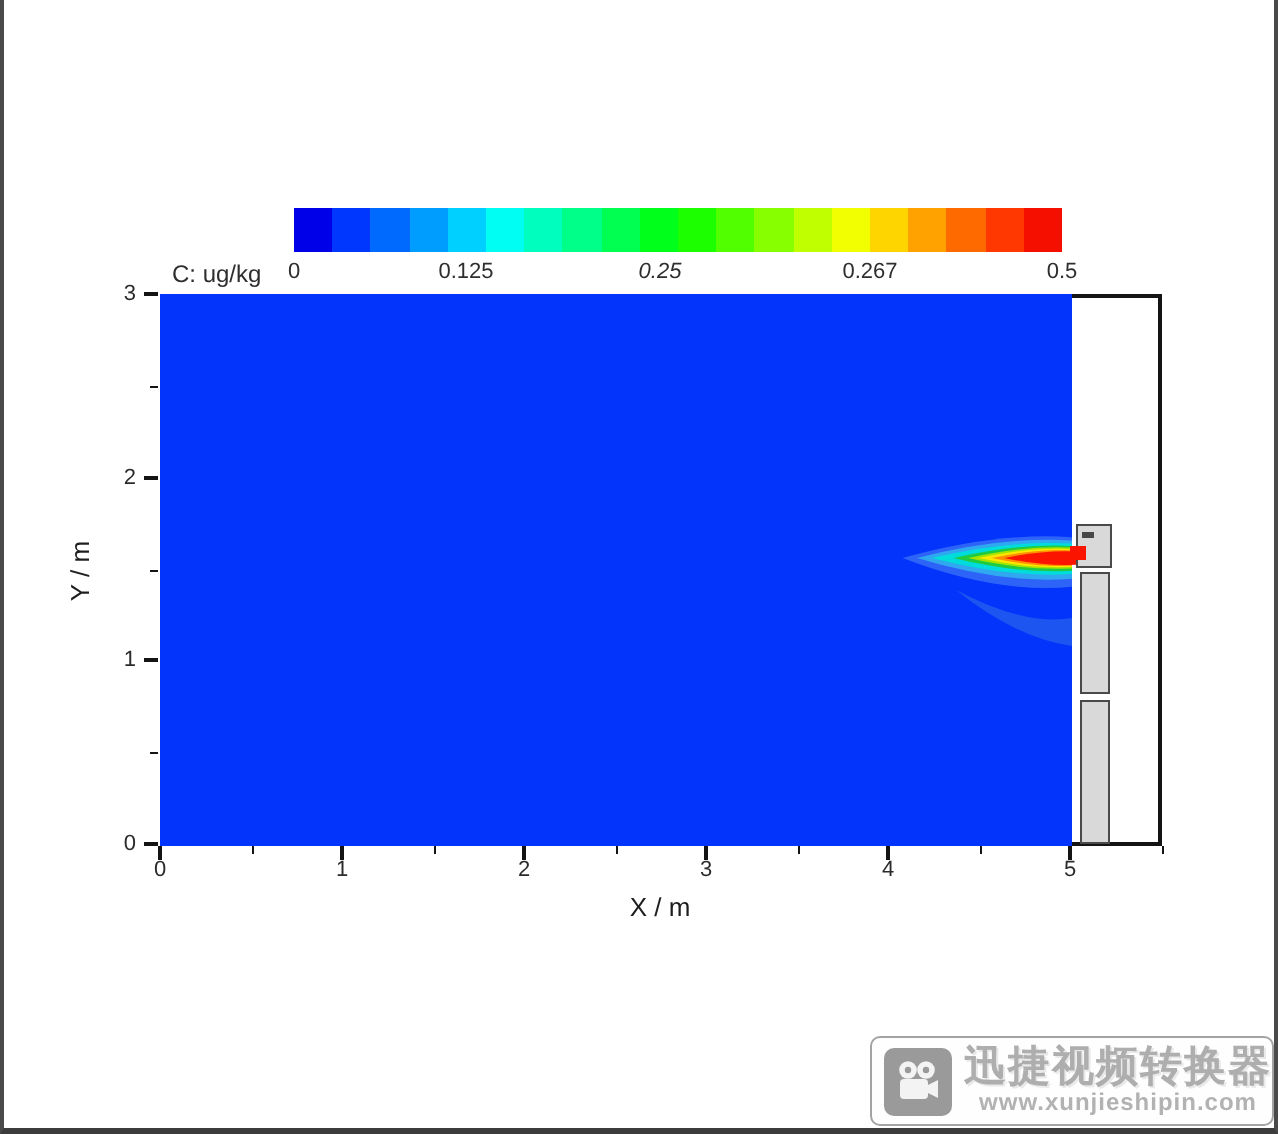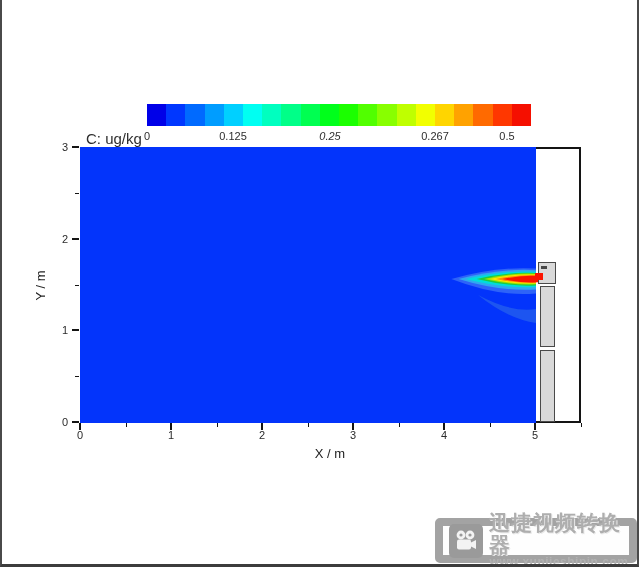--- a/index.html
+++ b/index.html
@@ -13,40 +13,40 @@
     position:absolute; left:-2px; top:0; width:639px; height:11px;
     background:linear-gradient(#e00800,#c90300); border-bottom:1px solid #7c0000;
   }
   .titlebar-text {
     font-size:9px; font-weight:bold; line-height:11px; padding-left:3px;
     color:#ffdede; text-shadow:1px 0 0 #7a0000; letter-spacing:0.3px; white-space:pre;
   }
   
   .colorbar { position:absolute; left:145px; top:104px; width:384px; height:22px; display:flex; }
   .colorbar span { flex:1 1 0; }
-  .legend-label { position:absolute; left:84px; top:130px; font-size:15px; color:#2e2e2e; }
+  .legend-label { position:absolute; left:84px; top:130px; font-size:12px; color:#2e2e2e; }
   .legend-tick-label { position:absolute; top:130px; transform:translateX(-50%); font-size:11px; color:#2e2e2e; }
   
   .plot-box { position:absolute; left:78px; top:147px; width:501px; height:276px; border:2px solid #141414; background:#ffffff; }
   .field { position:absolute; left:78px; top:147px; width:456px; height:276px; }
   .plume-svg { position:absolute; left:78px; top:147px; width:470px; height:276px; }
   .obstacle { position:absolute; background:#d9d9d9; border:1px solid #4a4a4a; }
   .obstacle-marker { position:absolute; left:539px; top:266px; width:6px; height:3px; background:#474747; }
   .jet-source { position:absolute; left:533px; top:273px; width:8px; height:7px; }
   
   .xtick-major { position:absolute; width:2px; height:7px; background:#141414; top:423px; }
   .xtick-minor { position:absolute; width:1px; height:4px; background:#141414; top:423px; }
   .ytick-major { position:absolute; width:7px; height:2px; background:#141414; left:70px; }
   .ytick-minor { position:absolute; width:4px; height:1px; background:#141414; left:73px; }
   .xtick-label { position:absolute; top:429px; width:26px; transform:translateX(-50%); text-align:center; font-size:11px; color:#2b2b2b; }
   .ytick-label { position:absolute; left:40px; width:26px; text-align:right; font-size:11px; color:#2b2b2b; }
   .x-axis-title { position:absolute; left:288px; top:446px; width:80px; text-align:center; font-size:13px; color:#1d1d1d; }
   .y-axis-title { position:absolute; left:8px; top:278px; width:60px; text-align:center; font-size:13px; color:#1d1d1d; transform:rotate(-90deg); }
   
-  .watermark { position:absolute; left:433px; top:518px; width:202px; height:45px; background:#fefefe; border:8px solid #a3a3a3; border-radius:5px; display:flex; align-items:center; }
+  .watermark { position:absolute; left:433px; top:518px; width:202px; height:45px; background:#fefefe; border:1px solid #a3a3a3; border-radius:5px; display:flex; align-items:center; }
   .wm-icon-box { width:34px; height:34px; margin-left:6px; background:#9a9a9a; border-radius:5px; flex:0 0 auto; display:flex; align-items:center; justify-content:center; }
   .wm-text { margin-left:6px; display:flex; flex-direction:column; align-items:center; }
   .wm-title { font-size:21px; font-weight:bold; color:#aeaeae; line-height:22px; letter-spacing:1px; text-shadow:1px 1px 0 #e9e9e9; }
   .wm-url { font-size:12px; font-weight:bold; color:#b2b2b2; letter-spacing:0.5px; line-height:13px; }
 </style>
 </head>
 <body>
 
 <div class="screen">
 
@@ -72,21 +72,21 @@
       <span style="background: rgb(255, 106, 0);"></span>
       <span style="background: rgb(255, 55, 0);"></span>
       <span style="background: rgb(245, 15, 0);"></span>
     </div>
   <div class="legend-label">C: ug/kg</div>
   <div id="legend-ticks">
       <div class="legend-tick-label" style="left: 145px;">0</div>
       <div class="legend-tick-label" style="left: 231px;">0.125</div>
       <div class="legend-tick-label" style="left: 328px; font-style: italic;">0.25</div>
       <div class="legend-tick-label" style="left: 433px;">0.267</div>
-      <div class="legend-tick-label" style="left: 505px;">0.5</div>
+      <div class="legend-tick-label" style="left: 529px;">0.5</div>
     </div>
 
   <div class="plot-box"></div>
   <div class="field" id="field" style="background: rgb(3, 52, 251);"></div>
   <svg class="plume-svg" id="plume" viewBox="0 0 470 276">
       <path d="M 398 148.00104 Q 432 166.00104 456 162.00104 L 456 176.00104 Q 428 172.00104 398 148.00104 Z" fill="#1d55f0"></path>
       <path d="M 371.28000000000003 132.00104 Q 417.87600000000003 119.00103999999999 456 121.60103999999998 L 456 146.40104 Q 417.87600000000003 150.00104 371.28000000000003 132.00104 Z" fill="#2e63f8"></path>
       <path d="M 378.56 132.00104 Q 421.152 121.00103999999999 456 123.20103999999999 L 456 142.40104 Q 421.152 145.00104 378.56 132.00104 Z" fill="#2fa8f0"></path>
       <path d="M 385.84000000000003 132.00104 Q 424.428 123.00103999999999 456 124.80103999999999 L 456 140.00104 Q 424.428 142.00104 385.84000000000003 132.00104 Z" fill="#00dcdc"></path>
       <path d="M 396.76000000000005 132.00104 Q 429.34200000000004 124.50103999999999 456 126.00103999999999 L 456 138.40104 Q 429.34200000000004 140.00104 396.76000000000005 132.00104 Z" fill="#1ecb41"></path>

